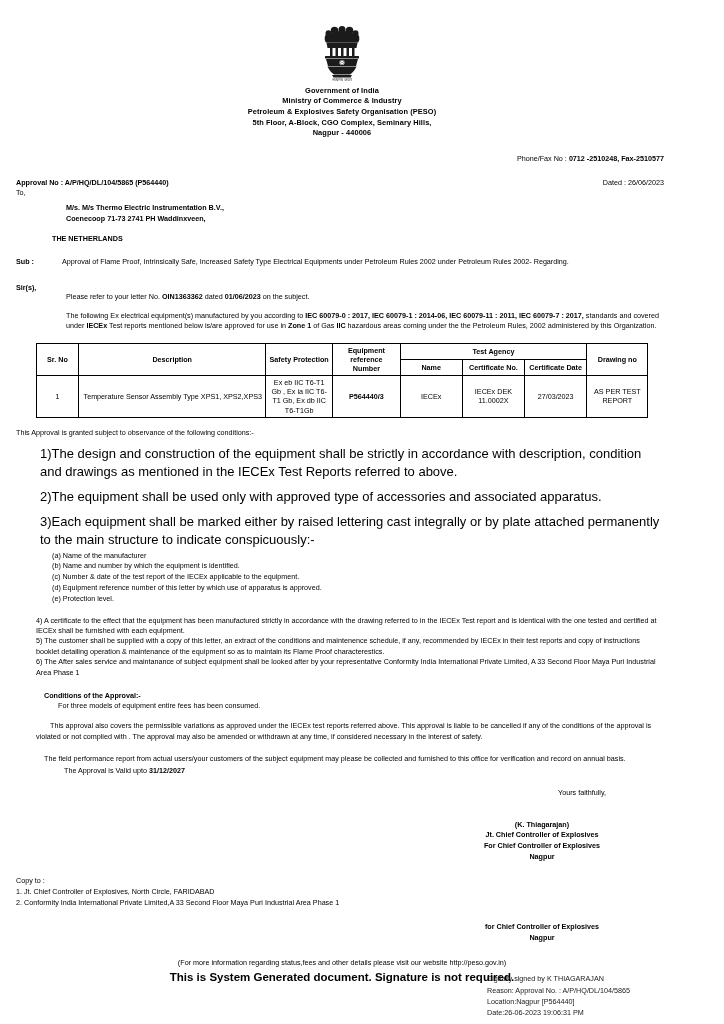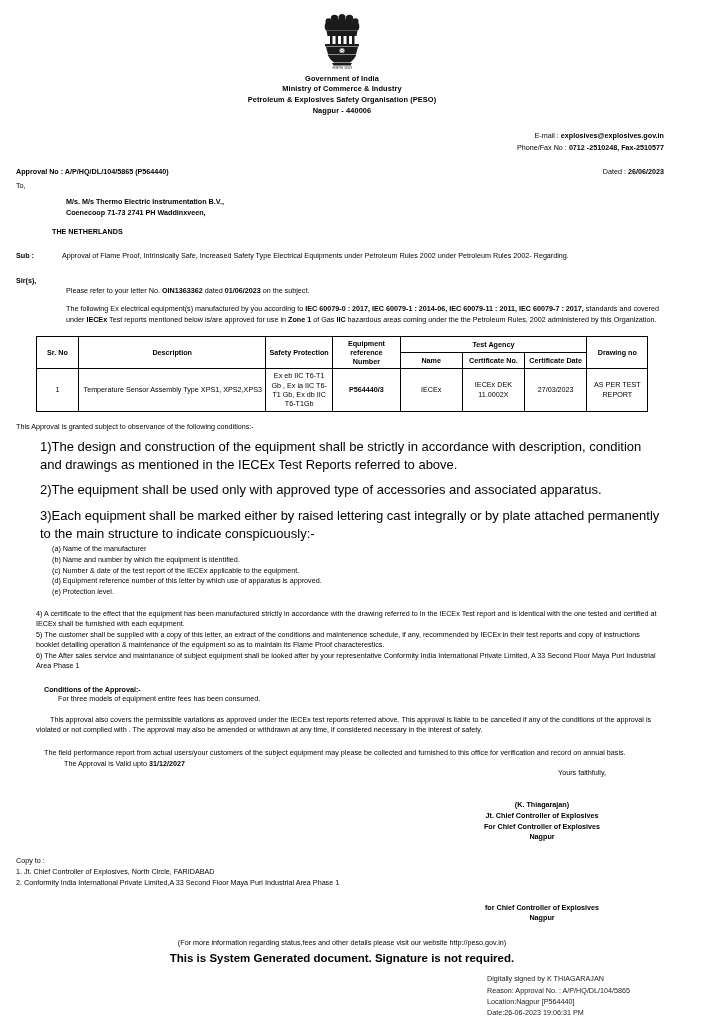--- a/index.html
+++ b/index.html
@@ -17,21 +17,21 @@
     color: #000000;
     font-size: 7.2px;
     line-height: 1.32;
     overflow: hidden;
   }
 
   .page {
     position: relative;
     width: 684px;
     height: 1024px;
-    padding: 4px 16px;
+    padding: 16px 16px;
   }
 
   
   .emblem-wrap {
     text-align: center;
     padding-top: 8px;
   }
   .emblem {
     display: inline-block;
     width: 46px;
@@ -64,23 +64,23 @@
   .approval-row {
     display: flex;
     justify-content: space-between;
     align-items: flex-start;
     margin-top: 14px;
     font-size: 7.2px;
     padding-right: 4px;
     gap: 26px;
   }
   .approval-no { font-weight: bold; }
-  .dated .val { font-weight: bold; }
-
-  .to-line { margin-top: 5px; font-size: 7.2px; }
+  .dated .val { font-weight: normal; }
+
+  .to-line { font-size: 7.2px; }
 
   .addressee {
     margin-left: 50px;
     margin-top: 6px;
     font-weight: bold;
     font-size: 7.2px;
     line-height: 1.5;
   }
   .country {
     margin-left: 36px;
@@ -201,20 +201,21 @@
   }
   .valid-line {
     margin-left: 48px;
     margin-top: 1px;
     font-size: 7.2px;
   }
 
   
   .yours {
     text-align: right;
+    margin-top: 13px;
     font-size: 7.2px;
     padding-right: 62px;
   }
   .sig-block {
     text-align: center;
     margin-top: 22px;
     margin-left: 400px;
     font-weight: bold;
     font-size: 7.2px;
     line-height: 1.5;
@@ -295,28 +296,25 @@
         </g>
         <text x="46" y="114" font-size="8" text-anchor="middle" fill="#1b1b1b" font-family="DejaVu Sans, sans-serif">सत्यमेव जयते</text>
       </svg>
     </span>
   </div>
 
   <div class="org-block">
     <div>Government of India</div>
     <div>Ministry of Commerce &amp; Industry</div>
     <div>Petroleum &amp; Explosives Safety Organisation (PESO)</div>
+    <div>5th Floor, A-Block, CGO Complex, Seminary Hills,</div>
     <div>Nagpur - 440006</div>
   </div>
 
   <div class="contact">
-    <div>
-      <span class="lbl">E-mail :</span>
-      <span class="val">explosives@explosives.gov.in</span>
-    </div>
     <div>
       <span class="lbl">Phone/Fax No :</span>
       <span class="val">0712 -2510248, Fax-2510577</span>
     </div>
   </div>
 
   <div class="approval-row">
     <div class="approval-no">Approval No : A/P/HQ/DL/104/5865 (P564440)</div>
     <div class="dated">
       <span>Dated :</span>

